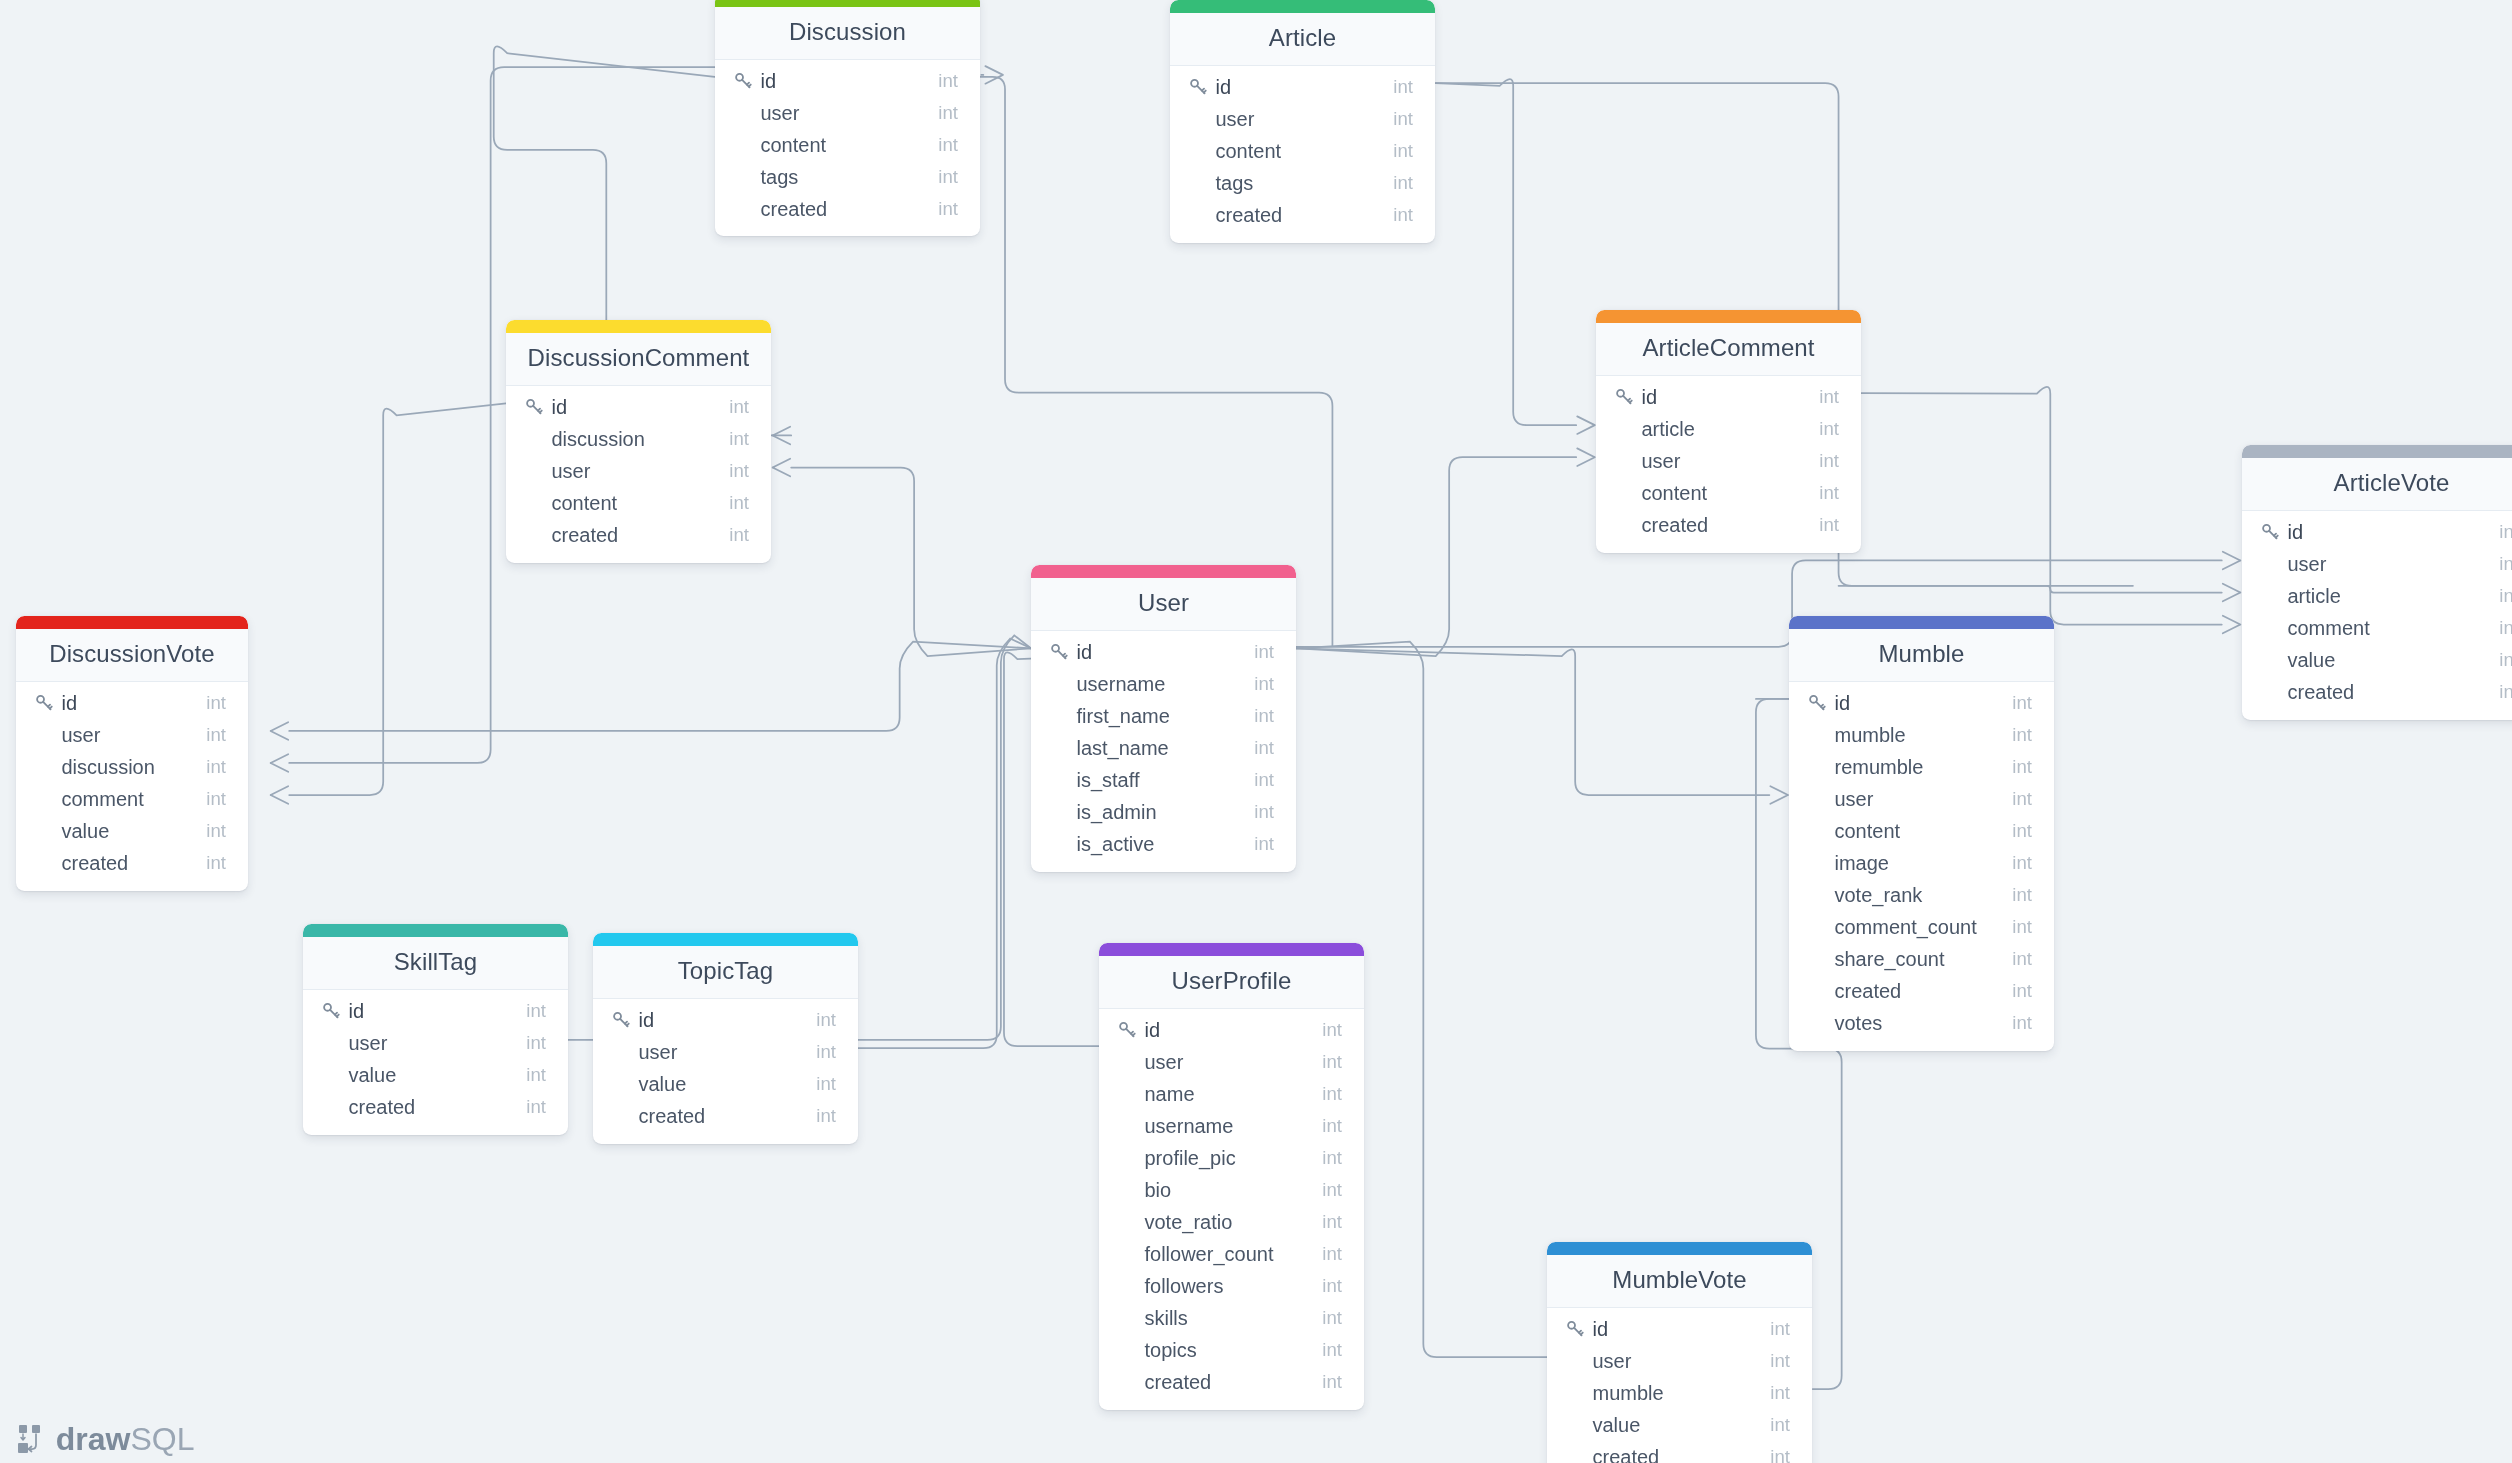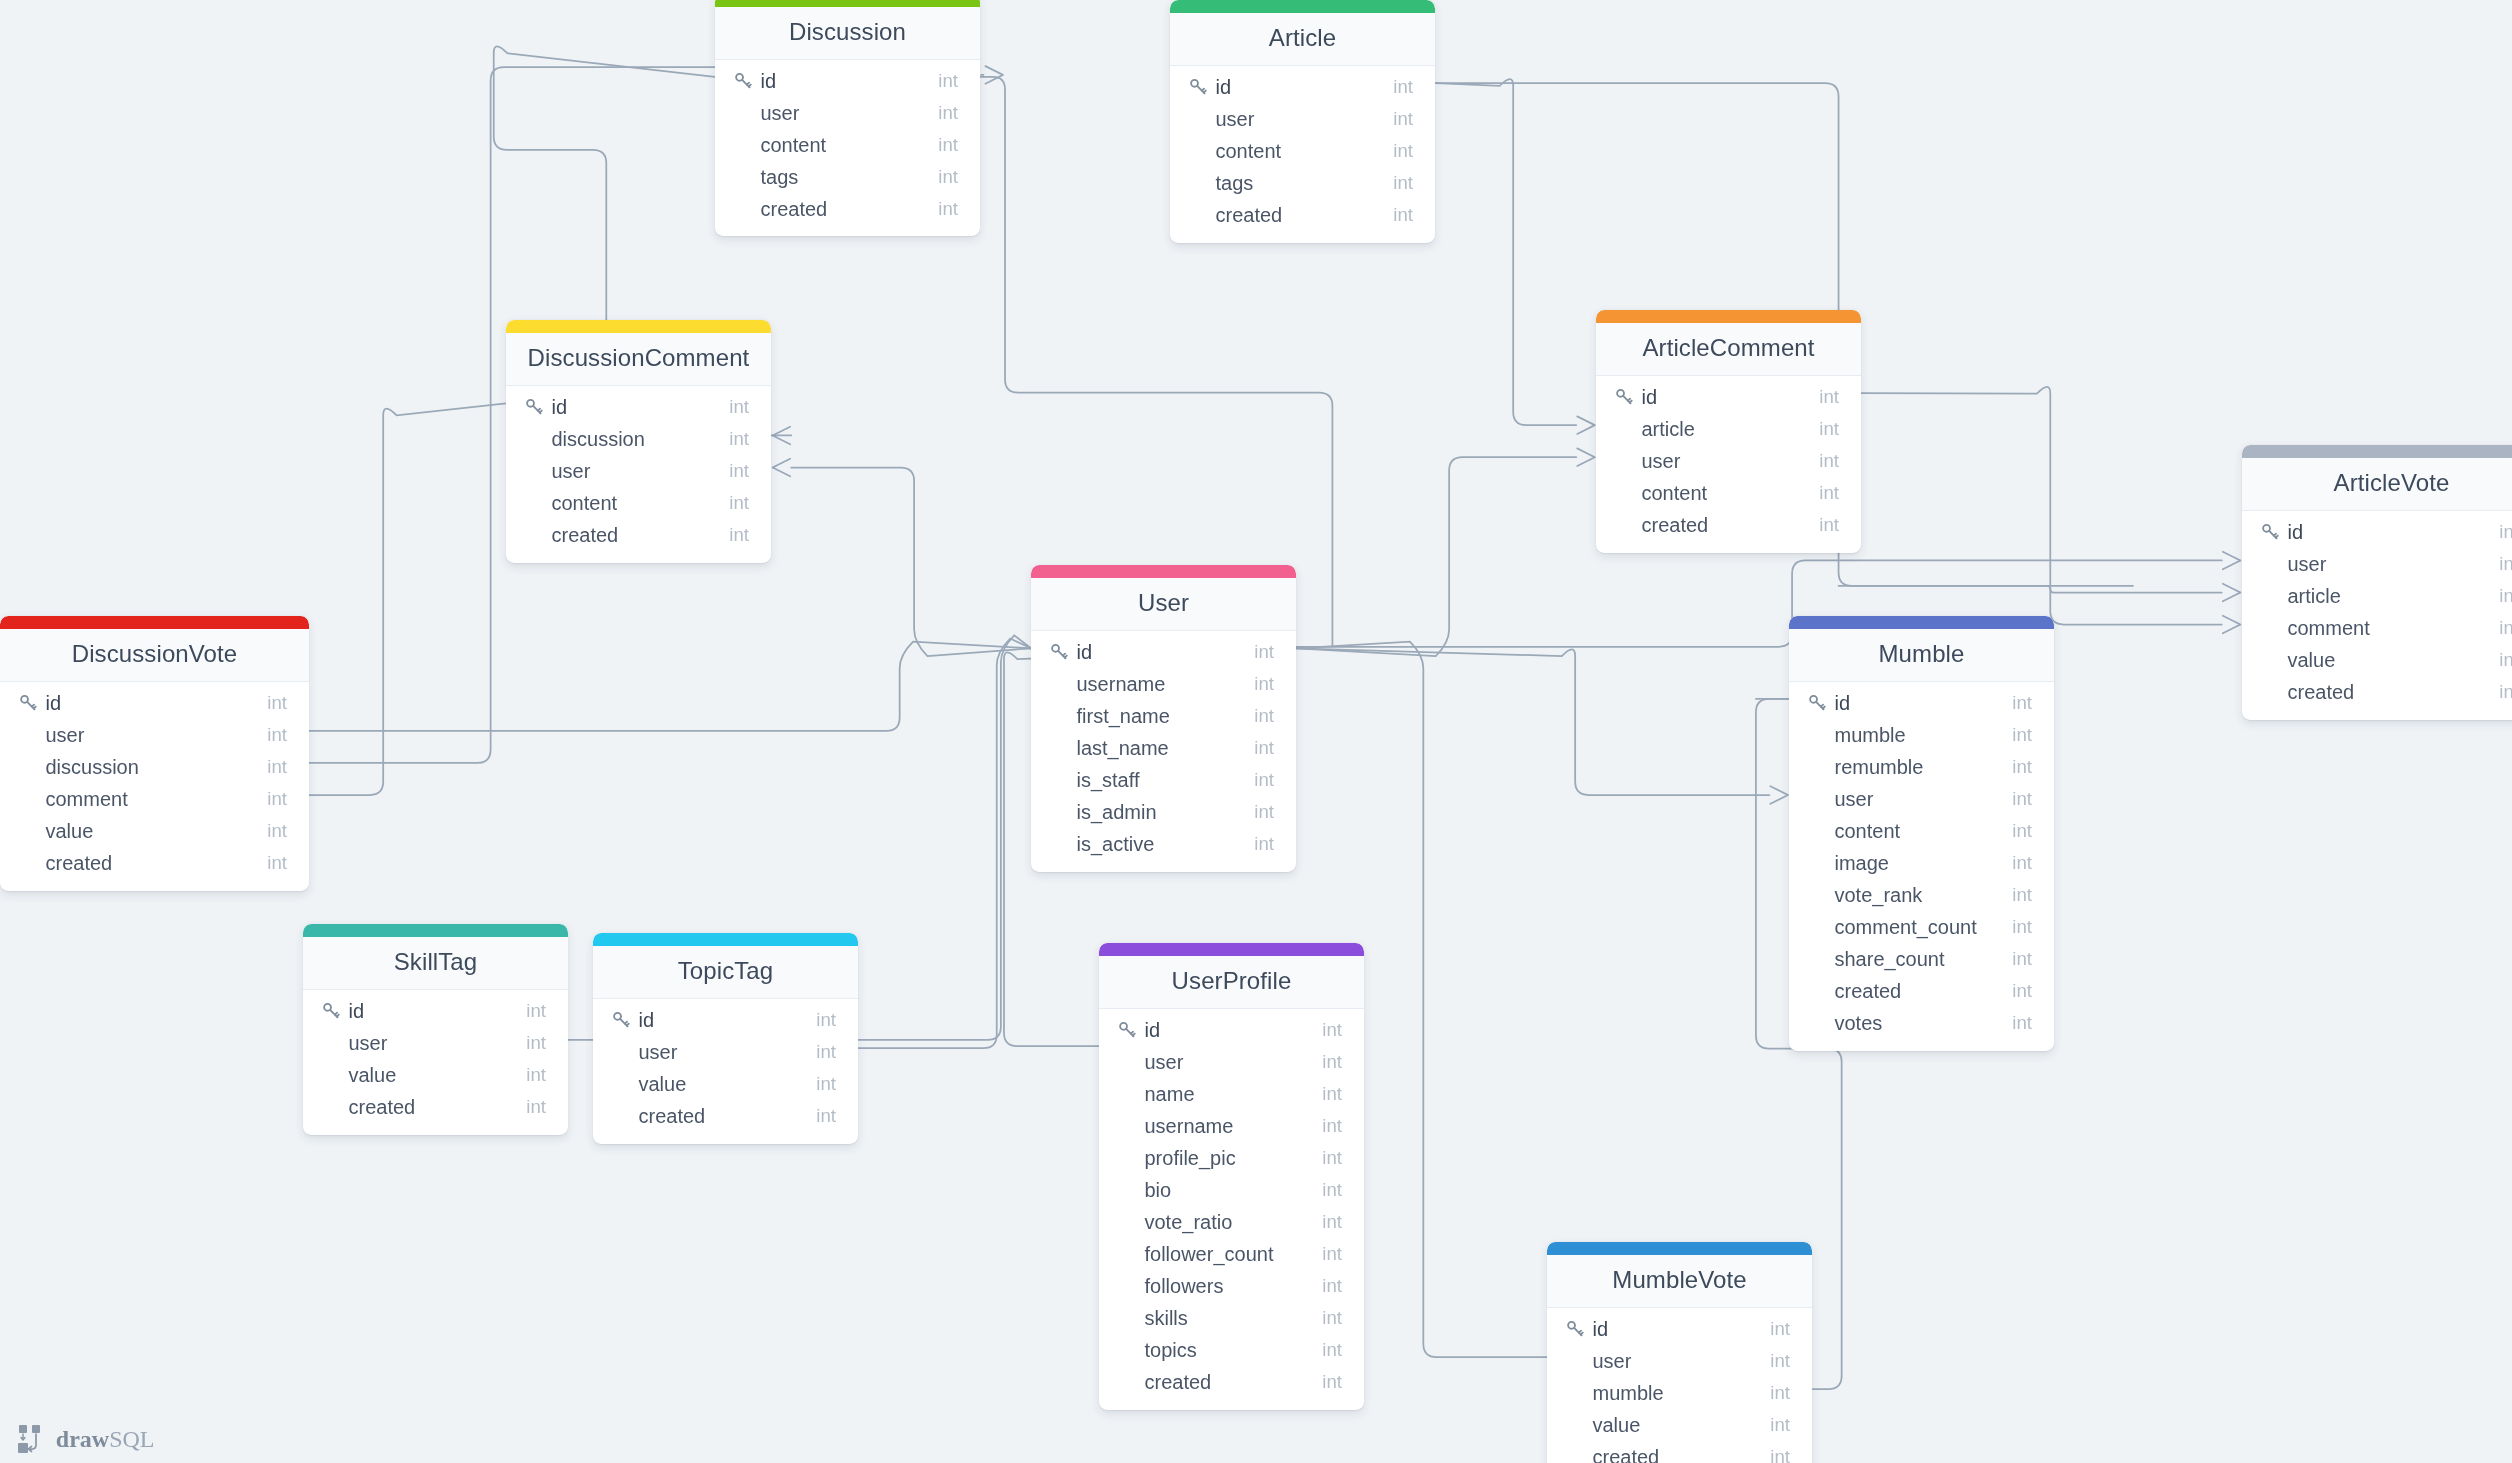--- a/index.html
+++ b/index.html
@@ -41,21 +41,21 @@
   .field-row.pk .field-name{font-weight:normal;color:#3c4757;}
   .field-type{font-size:18.6px;color:#b4bdc7;white-space:nowrap;}
   .key-icon{width:20.7px;height:20.7px;flex:0 0 20.7px;display:block;}
   .spacer{width:20.7px;flex:0 0 20.7px;}
 
   .brand{
     position:absolute;left:15.5px;bottom:9.3px;
     display:flex;align-items:center;gap:8.3px;
   }
   .brand-mark{width:32px;height:32px;flex:0 0 32px;}
-  .brand-text{font-family:Liberation Serif, serif;font-size:24px;line-height:1;color:#8c99a8;}
+  .brand-text{font-family:Liberation Sans, sans-serif;font-size:32px;line-height:1;color:#8c99a8;}
   .brand-text .bold{font-weight:bold;color:#7d8b9b;}
   .brand-text .light{font-weight:normal;color:#9aa6b4;}
 </style>
 </head>
 <body>
 
 <div id="canvas">
   <svg id="edges" viewBox="0 0 4864 2834" preserveAspectRatio="none">
       <path d="M 1532 843 L 1200 843 Q 1174 843 1174 817 L 1174 316 Q 1174 290 1148 290 L 982 290 Q 956 290 956 264 L 956 103 Q 956 77 982 103 L 1384 149" fill="none" stroke="#9aa8b8" stroke-width="3.4" stroke-linecap="round"></path>
       <path d="M 1496 843 L 1530 826 M 1496 843 L 1530 860" stroke="#9aa8b8" stroke-width="3.4" fill="none" stroke-linecap="round"></path>
@@ -321,21 +321,21 @@
           </div>
           <div class="field-row">
             <div class="field-left">
               <span class="spacer"></span>
               <span class="field-name">created</span>
             </div>
             <span class="field-type">int</span>
           </div>
         </div>
       </div>
-      <div class="table-card" style="left: 0; top: 616px; width: 309px;">
+      <div class="table-card" style="left: 16px; top: 616px; width: 232px;">
         <div class="accent-bar" style="background: rgb(227, 36, 28);"></div>
         <div class="card-title">DiscussionVote</div>
         <div class="fields">
           <div class="field-row pk">
             <div class="field-left">
               <svg class="key-icon" viewBox="0 0 24 24">
                 <circle cx="7.6" cy="7.3" r="4.0" fill="none" stroke="#7f8c9b" stroke-width="2.1"></circle>
                 <path d="M10.6 10.3 L19.2 18.9" stroke="#7f8c9b" stroke-width="2.1" stroke-linecap="round"></path>
                 <path d="M16.2 15.9 L18.6 13.5" stroke="#7f8c9b" stroke-width="2.1" stroke-linecap="round"></path>
                 <path d="M18.3 18.0 L20.6 15.7" stroke="#7f8c9b" stroke-width="2.1" stroke-linecap="round"></path>

